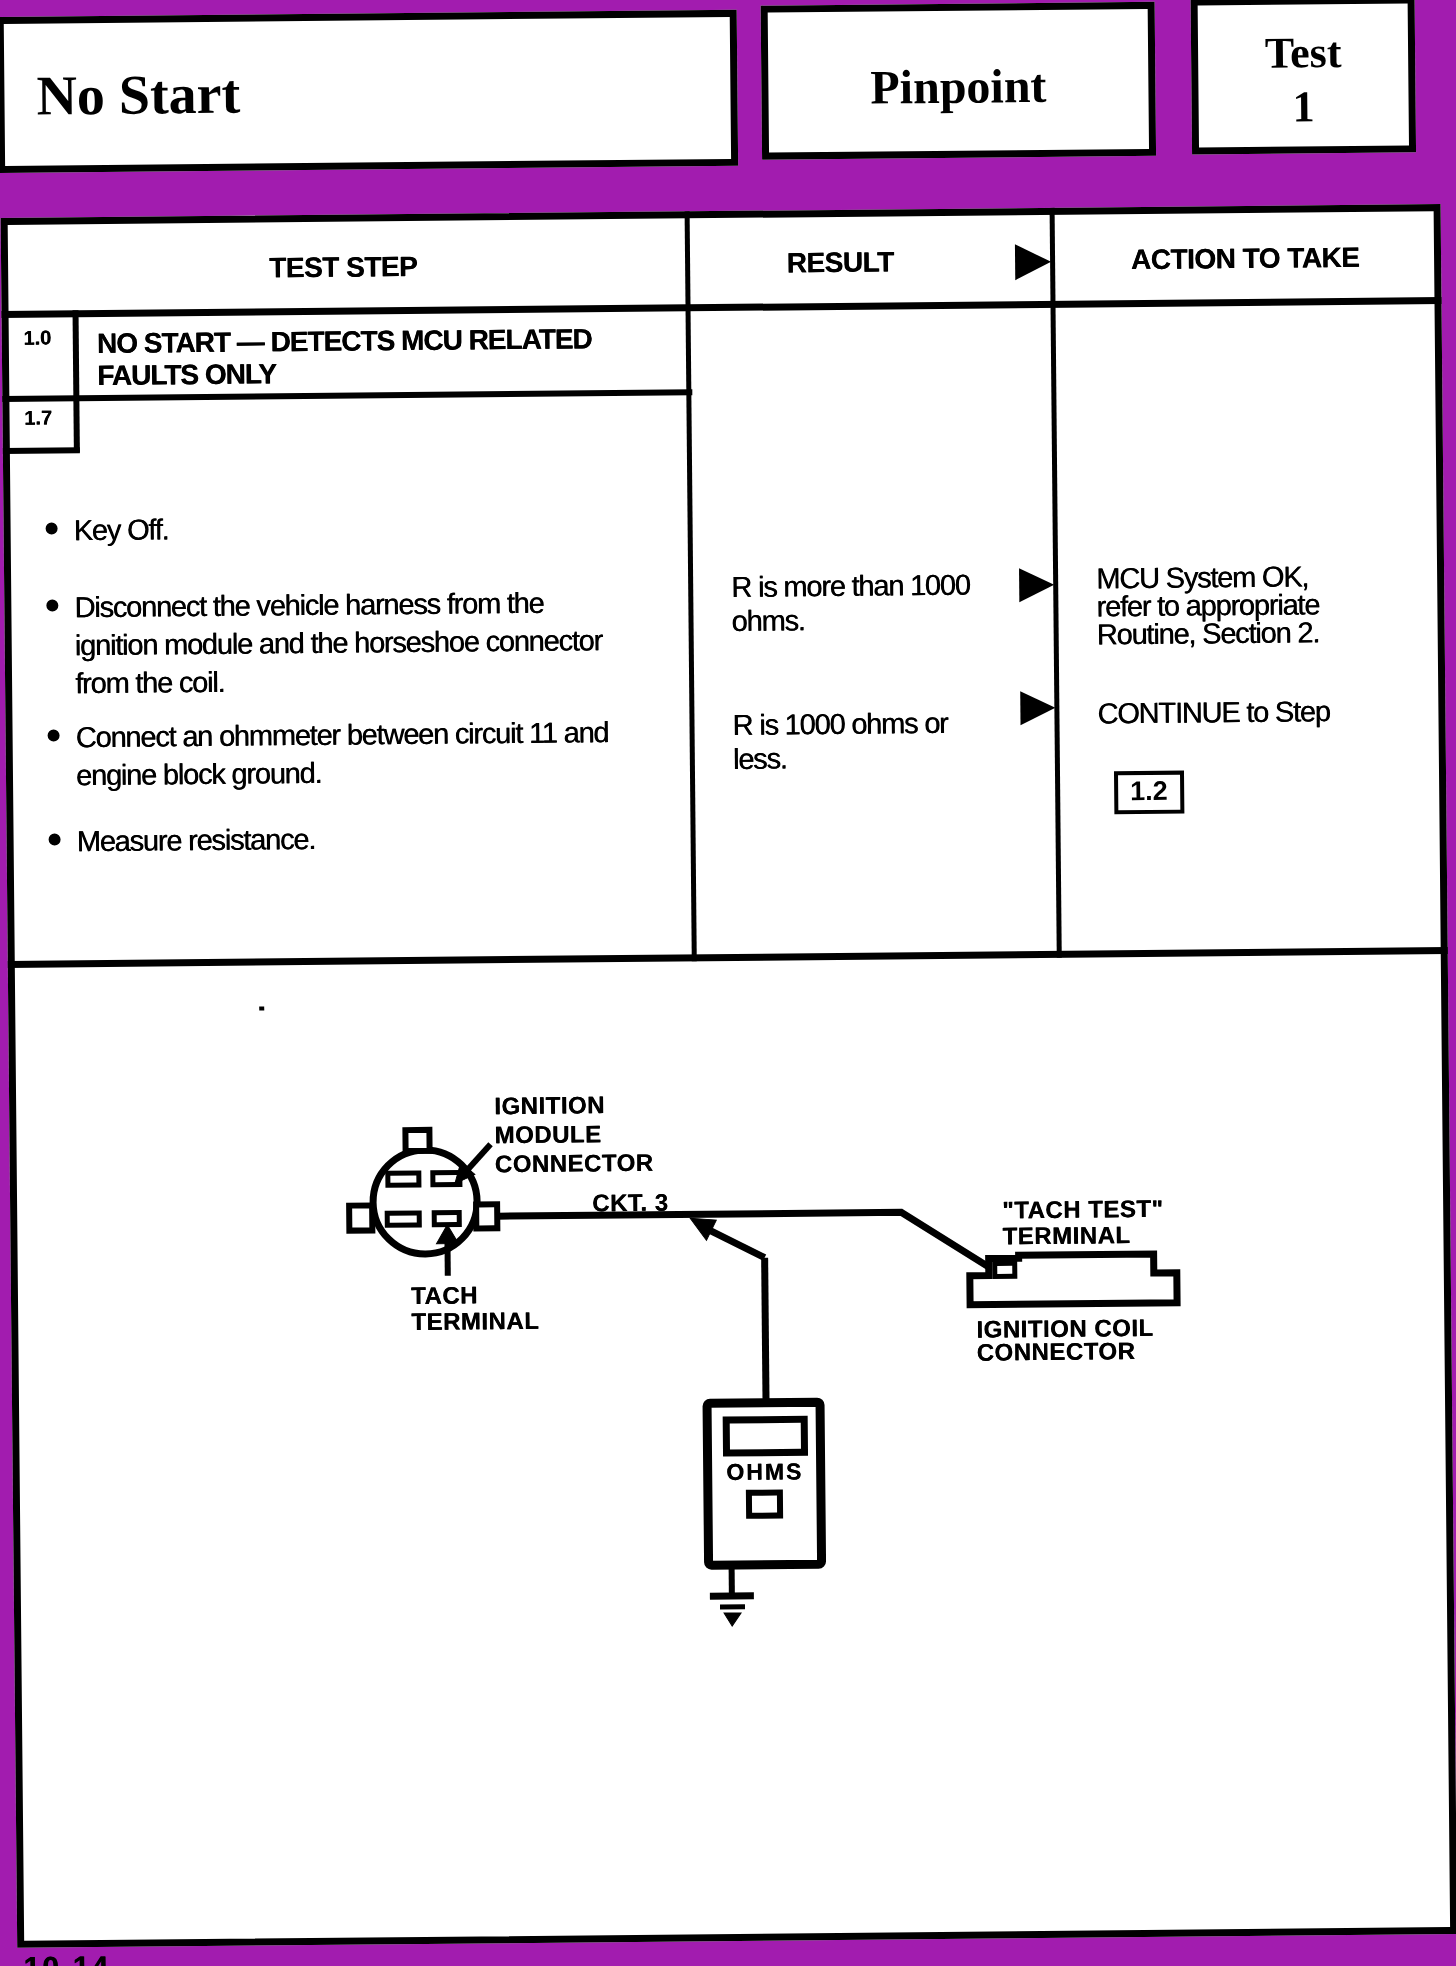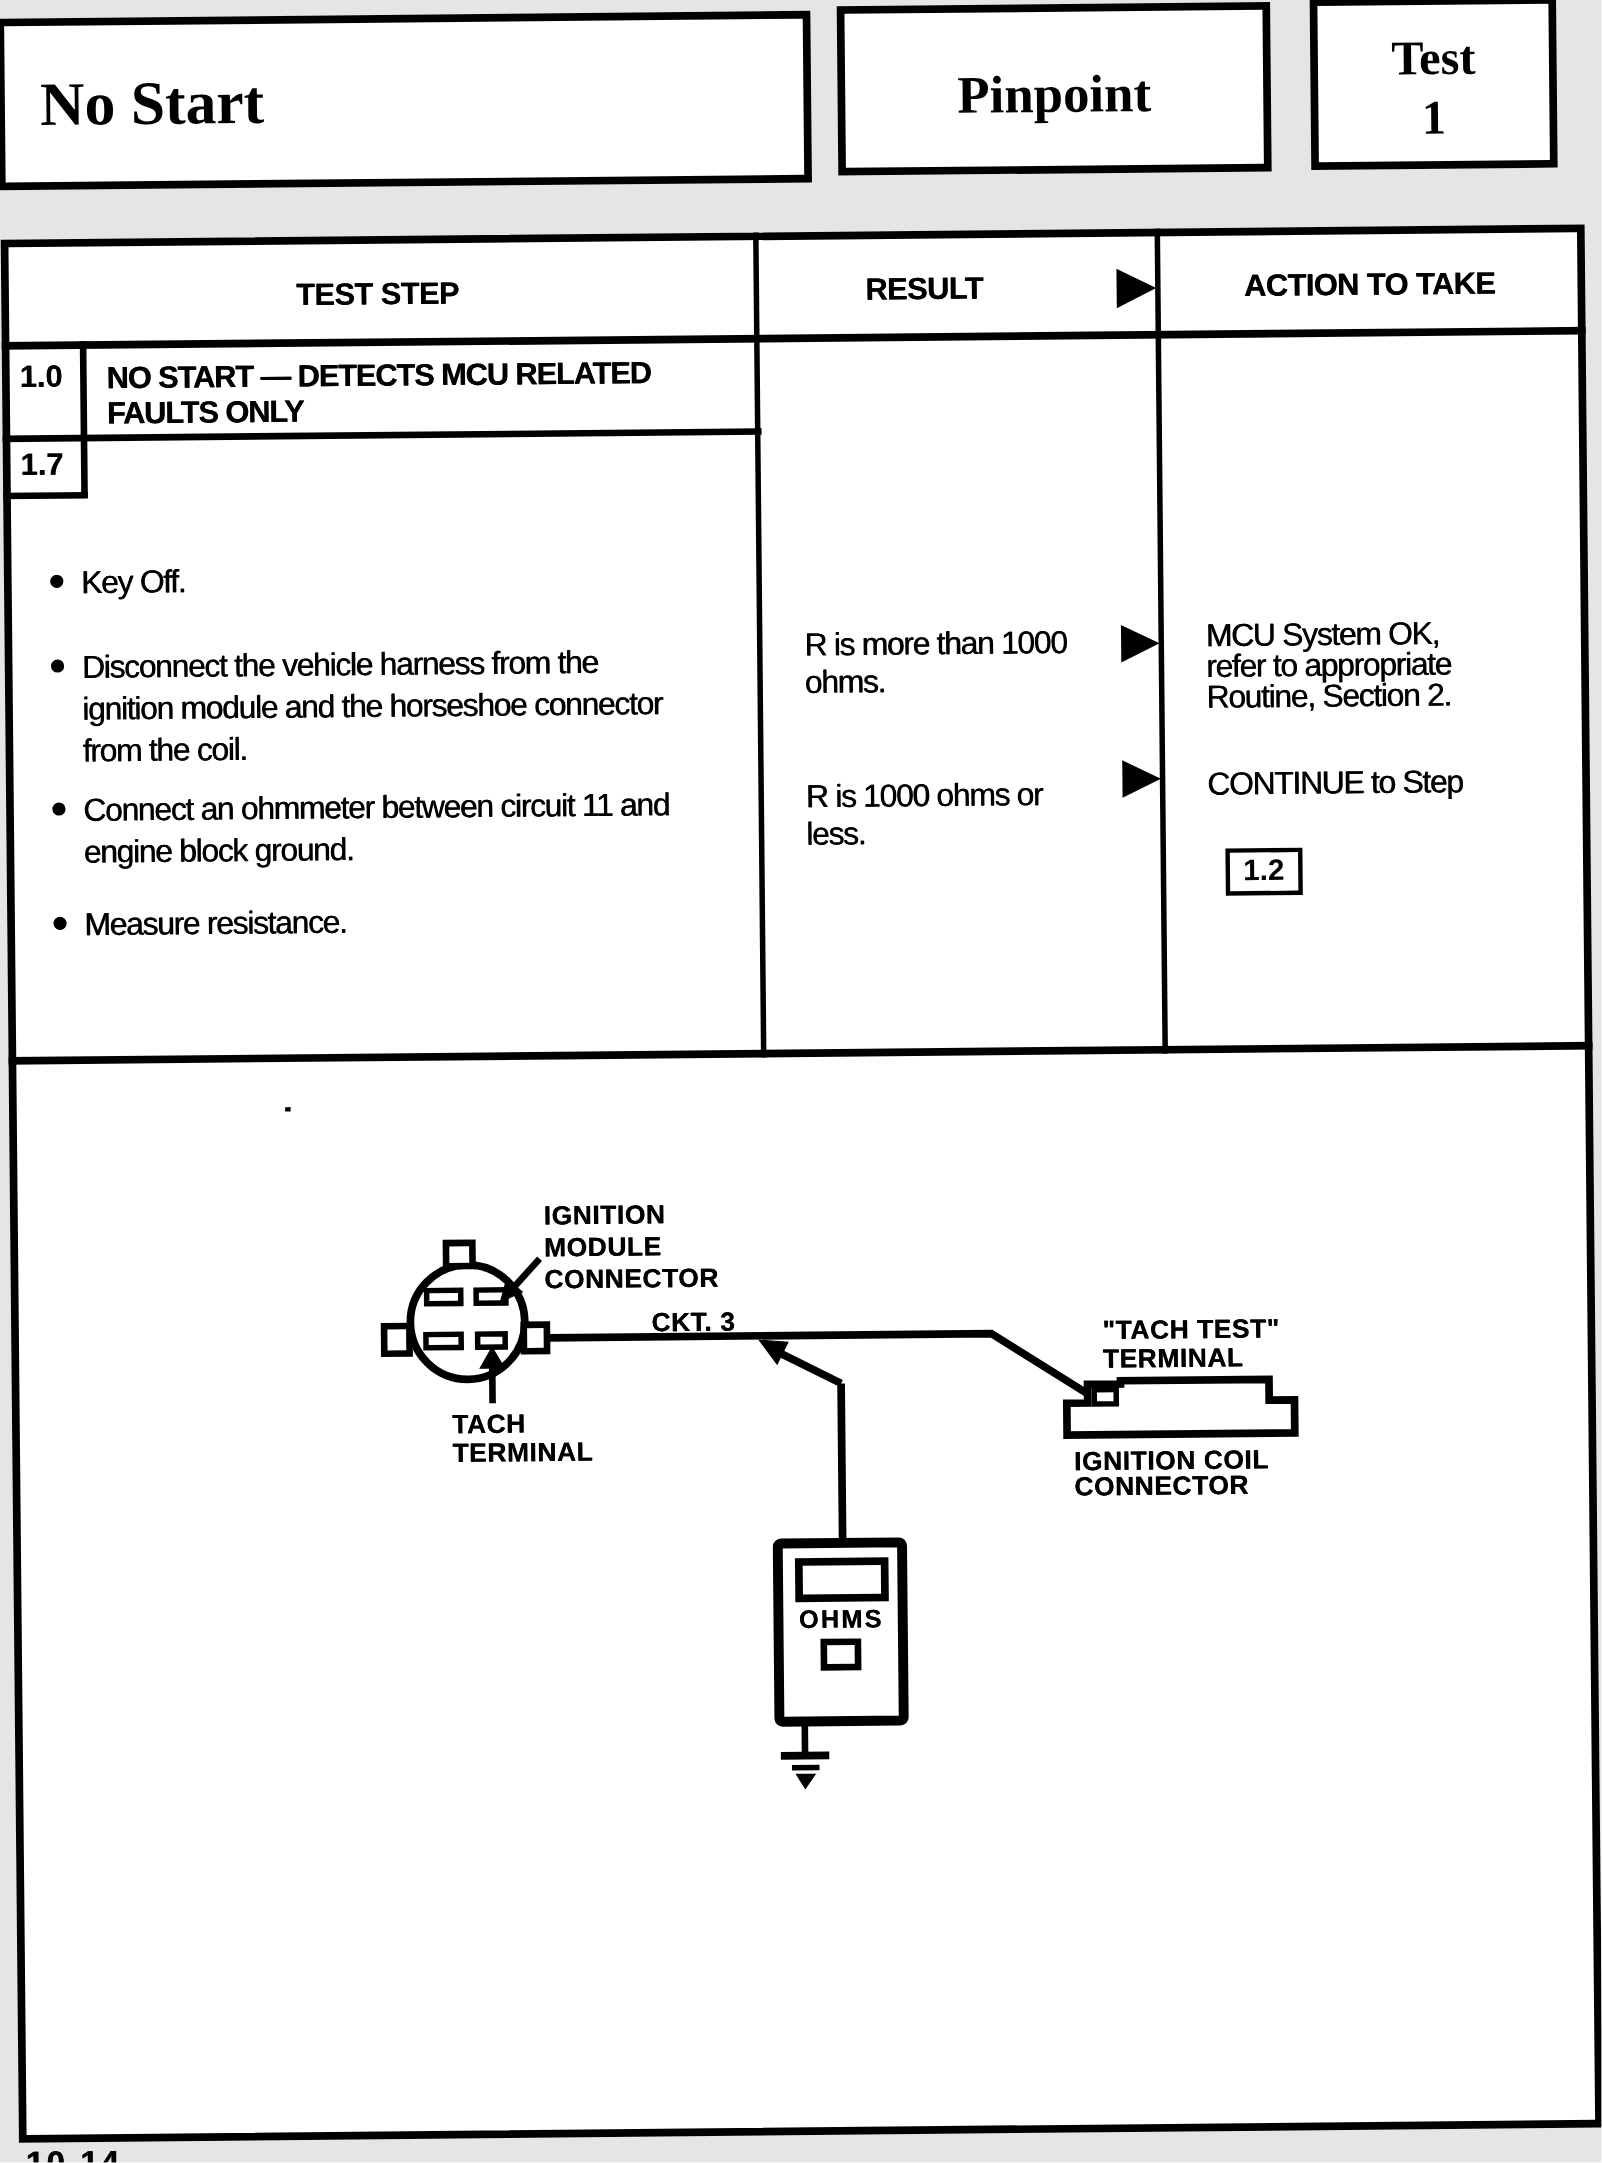--- a/index.html
+++ b/index.html
@@ -1,25 +1,25 @@
 <!DOCTYPE html>
 <html><head>
 <meta charset="utf-8">
 <style>
   html,body{margin:0;padding:0;background:#fff;}
-  .page{position:relative;width:1456px;height:1966px;background:#e5e5e5;overflow:hidden;
+  .page{position:relative;width:1456px;height:1966px;background:#a21caf;overflow:hidden;
         font-family:"Liberation Sans",sans-serif;color:#000;}
   .tilt{position:absolute;left:0;top:0;width:1456px;height:1966px;
         transform:rotate(-0.55deg);transform-origin:50% 50%;}
   .box{position:absolute;border:7px solid #000;background:#fff;box-sizing:border-box;}
   .hline,.vline{position:absolute;background:#000;}
   .serif{font-family:"Liberation Serif",serif;font-weight:bold;}
   .hdr-cell{position:absolute;font-weight:bold;font-size:28px;letter-spacing:-0.5px;
             text-align:center;text-shadow:0.4px 0 0 #000;}
-  .stepnum{position:absolute;font-weight:bold;font-size:28px;text-align:center;width:71px;
+  .stepnum{position:absolute;font-weight:bold;font-size:20px;text-align:center;width:71px;
            text-shadow:0.4px 0 0 #000;}
   .rowtitle{position:absolute;font-weight:bold;font-size:28px;letter-spacing:-1px;
             line-height:32px;text-shadow:0.4px 0 0 #000;}
   .body-text{position:absolute;font-size:29px;letter-spacing:-1.2px;line-height:38px;
              text-shadow:0.5px 0 0 #000;}
   .result-text{line-height:34px;}
   .action-text{line-height:28px;}
   .bullet-dot{position:absolute;width:12px;height:12px;border-radius:50%;background:#000;}
   .tri-right{position:absolute;width:0;height:0;border-style:solid;
              border-color:transparent transparent transparent #000;}

